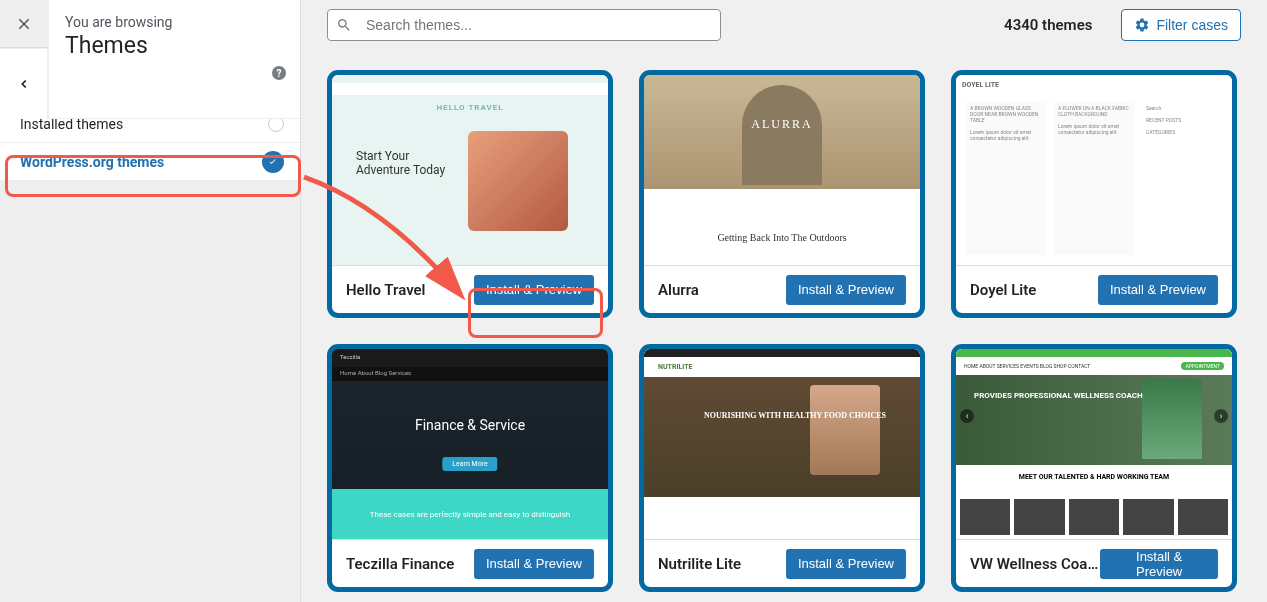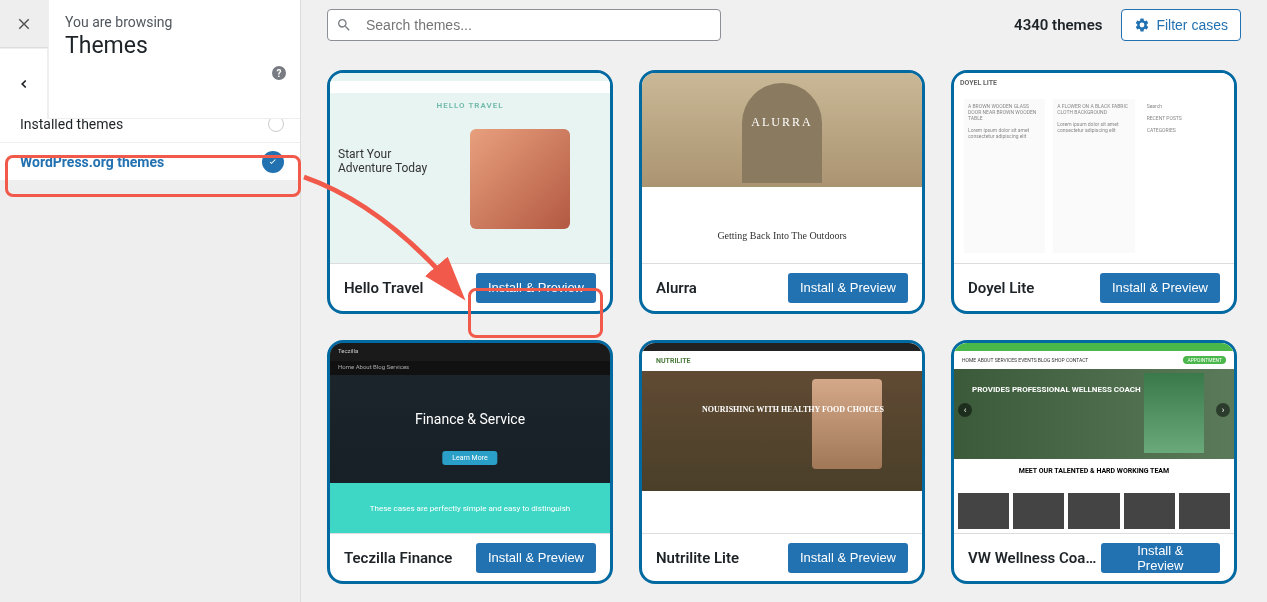--- a/index.html
+++ b/index.html
@@ -105,41 +105,41 @@
       padding: 0 8px;
       background:#fff;
       gap:14px;
     }
     .search-box input {
       border:none; outline:none; flex:1;
       font-size:14px; color:#555;
       background:transparent;
     }
     .spacer { flex:1; }
-    .count { font-size:15px; font-weight:600; color:#1d2327; margin-right: 7px; }
+    .count { font-size:15px; font-weight:600; color:#1d2327; margin-right: 17px; }
     .filter-btn {
       height:32px; padding: 0 12px;
       border: 1px solid #2271b1;
       border-radius: 4px;
       background:#fff; color:#2271b1;
       font-size:14px; font-weight:500;
       display:flex;align-items:center;gap:6px;
     }
     .filter-btn svg { width:16px;height:16px;fill:#2271b1; }
 
     .grid {
       padding: 20px 26px;
       display: grid;
       grid-template-columns: repeat(3, 286px);
       gap: 26px;
     }
     .card {
       width: 286px;
-      border: 3px solid #0369a1;
-      border-radius: 16px;
+      border: 5px solid #0369a1;
+      border-radius: 11px;
       background:#fff;
       overflow:hidden;
     }
     .thumb { height: 190px; position:relative; overflow:hidden; }
     .card-footer {
       height: 48px;
       border-top: 1px solid #dcdcde;
       display:flex; align-items:center; justify-content:space-between;
       padding: 0 14px;
     }
@@ -148,21 +148,21 @@
       height: 30px; padding: 0 12px;
       background:#2271b1; color:#fff;
       border:none; border-radius:3px;
       font-size:13px; font-weight:500;
     }
 
     
     .t1 { background:#e8f4f2; }
     .t1::before { content:""; position:absolute; top:8px; left:0; right:0; height:12px; background:#fff; }
     .t1 .logo { position:absolute; top:28px; left:50%; transform:translateX(-50%); font-size:8px; color:#6fb9aa; letter-spacing:1px; font-weight:600;}
-    .t1 .headline { position:absolute; left:8px; top:74px; width:100px; font-size:12px; color:#333; line-height:1.2; }
+    .t1 .headline { position:absolute; left:24px; top:74px; width:100px; font-size:12px; color:#333; line-height:1.2; }
     .t1 .photo { position:absolute; right:40px; top:56px; width:100px; height:100px; background:linear-gradient(135deg,#e8a07d,#b35942); border-radius:6px; }
     .t2 { background:linear-gradient(#c9b896 0%, #ab9471 60%, #fff 60%); }
     .t2 .person { position:absolute; left:50%; top:10px; transform:translateX(-50%); width:80px; height:100px; background:#8a7a5f; border-radius:40px 40px 0 0; }
     .t2 .title { position:absolute; top:42px; left:0; right:0; text-align:center; color:#fff; font-size:12px; letter-spacing:2px; font-family:serif; }
     .t2 .sub { position:absolute; bottom:22px; left:0; right:0; text-align:center; font-size:10px; font-family:serif; color:#333; }
     .t3 { background:#fff; }
     .t3 .topbar { position:absolute; top:6px; left:6px; font-size:7px; color:#666; font-weight:bold;}
     .t3 .cols { position:absolute; top:26px; left:10px; right:10px; bottom:10px; display:flex; gap:8px; }
     .t3 .col { flex:1; background:#fafafa; padding:4px; font-size:5px; color:#888; }
     .t3 .side { flex:1; font-size:5px; color:#888; padding:4px;}

